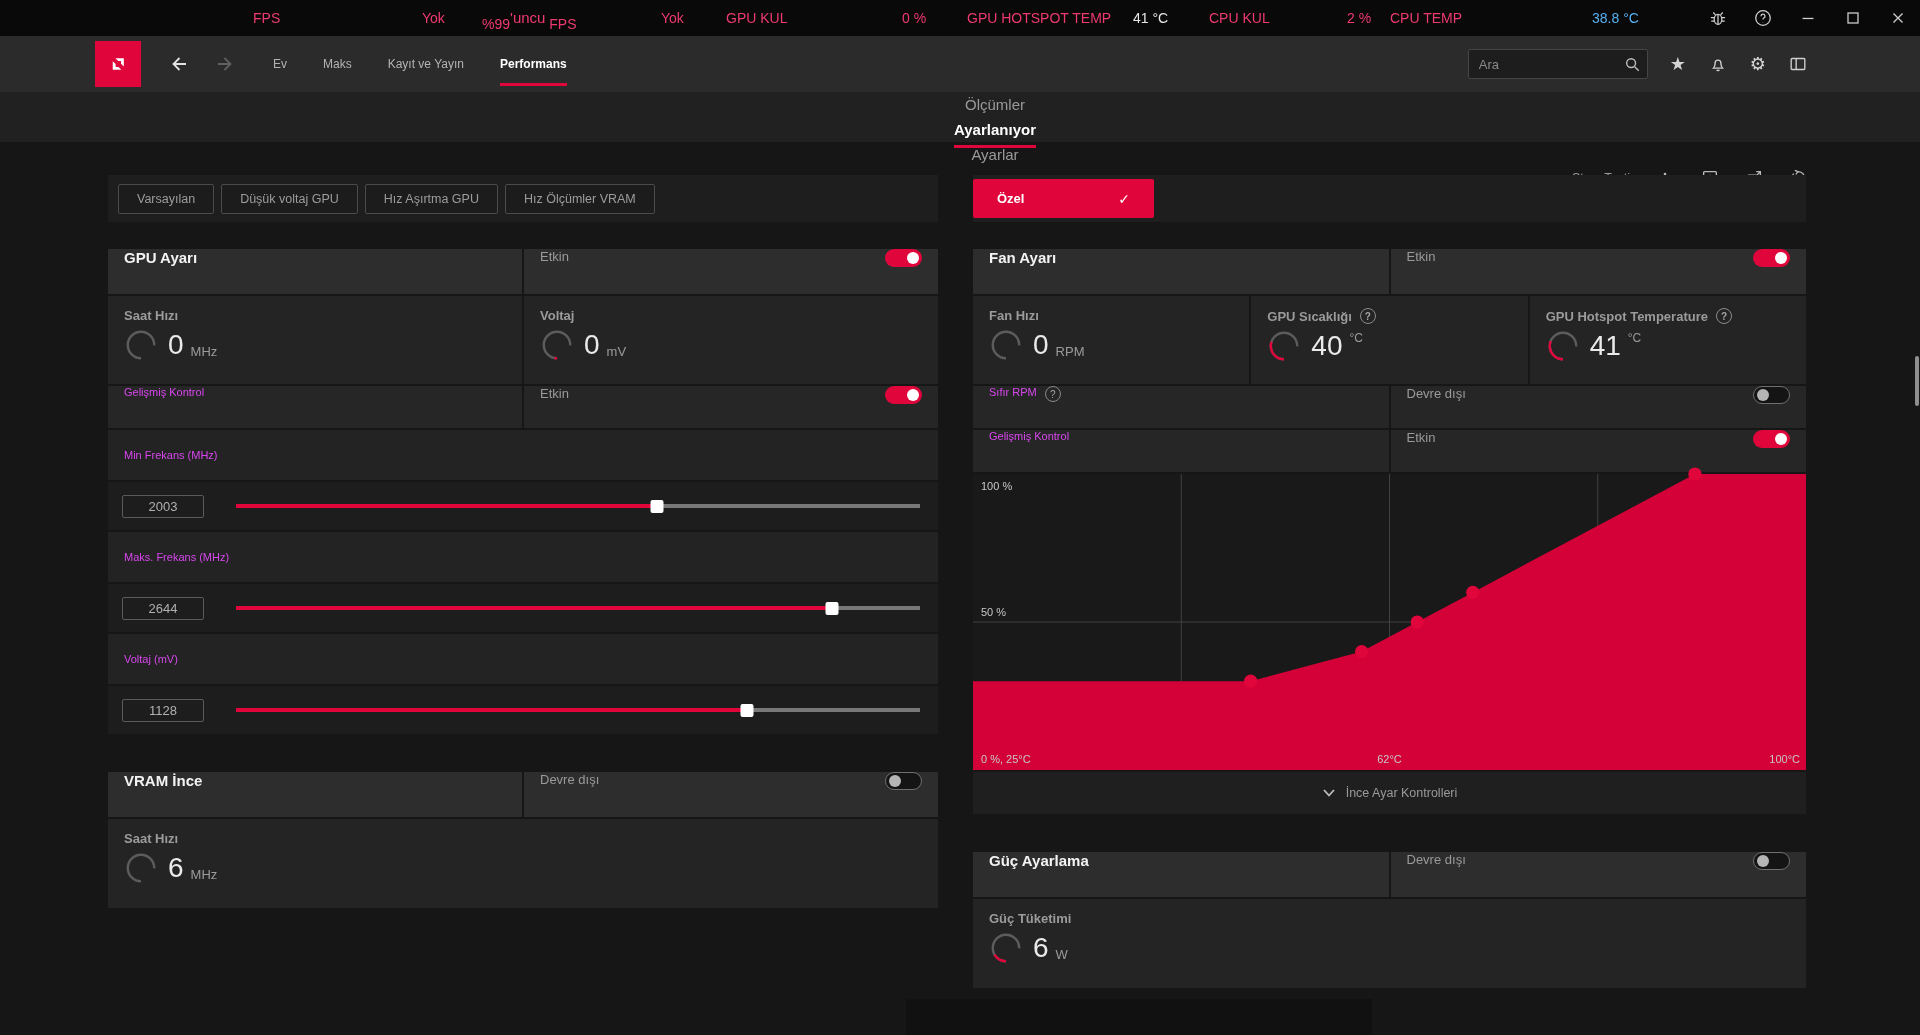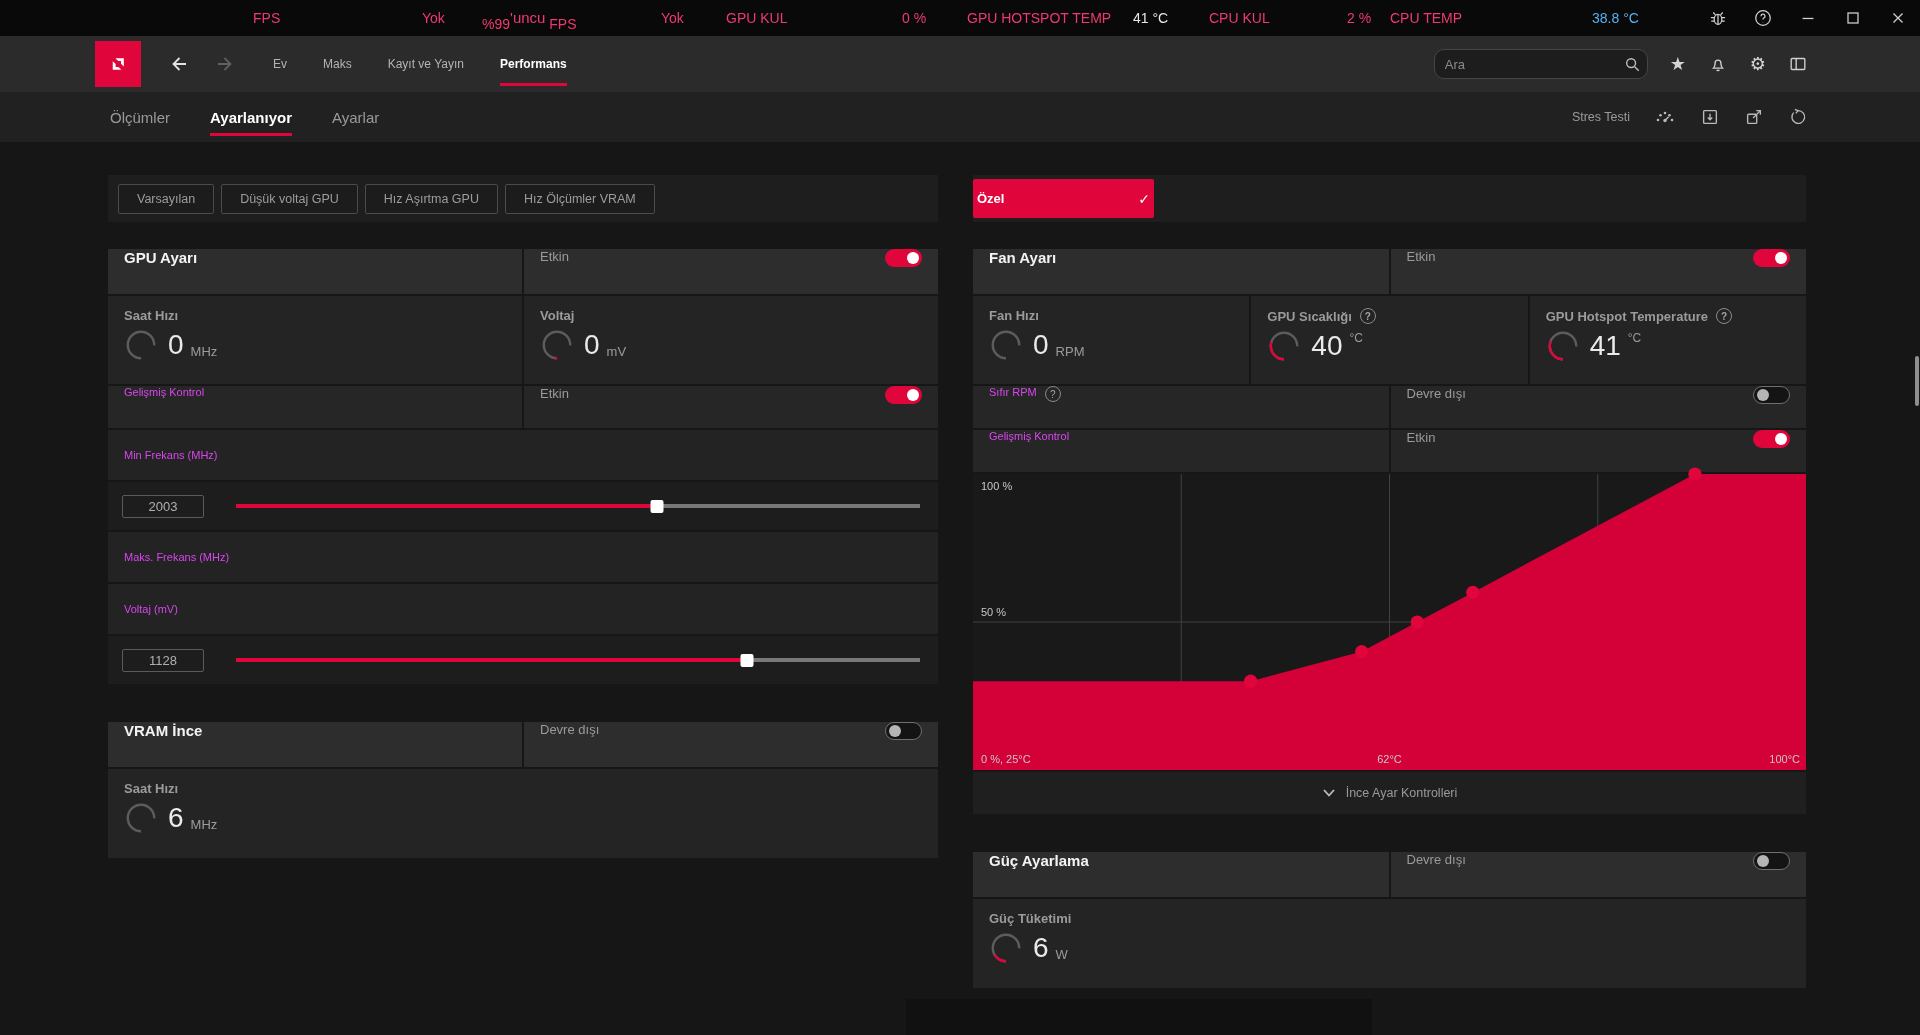--- a/index.html
+++ b/index.html
@@ -25,45 +25,45 @@
   .top-nav { position:absolute; top:36px; left:0; right:0; height:56px; background:#2b2b2b; display:flex; align-items:center; }
   .logo { width:46px; height:46px; background:#e0063c; margin-left:95px; display:flex; align-items:center; justify-content:center; cursor:pointer; flex:0 0 auto; }
   .nav-arrow { background:none; border:none; margin-left:26px; cursor:pointer; display:flex; }
   .nav-arrow svg { stroke:#e3e3e3; fill:none; stroke-width:1.8; }
   .nav-arrow.fwd svg { stroke:#616161; }
   .nav-tabs { display:flex; gap:36px; margin-left:36px; }
   .nav-tab { font-size:12px; color:#b3b3b3; cursor:pointer; position:relative; padding:6px 0; }
   .nav-tab.active { color:#ffffff; font-weight:bold; }
   .nav-tab.active::after { content:""; position:absolute; left:0; right:0; bottom:-9px; height:3px; background:#e0063c; }
   .nav-right { margin-left:auto; margin-right:112px; display:flex; align-items:center; gap:22px; }
-  .search-box { position:relative; width:214px; height:30px; background:#1d1d1d; border:1px solid #454545; border-radius:10px; display:flex; align-items:center; }
+  .search-box { position:relative; width:180px; height:30px; background:#1d1d1d; border:1px solid #454545; border-radius:2px; display:flex; align-items:center; }
   .search-box input { flex:1; background:transparent; border:none; outline:none; color:#cfcfcf; font-size:13px; padding:0 30px 0 10px; font-family:"Liberation Sans","DejaVu Sans",sans-serif; }
   .search-box input::placeholder { color:#8a8a8a; }
   .search-box svg { position:absolute; right:7px; stroke:#bdbdbd; fill:none; stroke-width:1.6; }
   .nav-icon { background:none; border:none; color:#d4d4d4; font-size:18px; cursor:pointer; display:flex; align-items:center; }
   .nav-icon svg { stroke:#cfcfcf; fill:none; stroke-width:1.5; }
 
   
-  .sub-nav { position:absolute; top:92px; left:0; right:0; height:50px; background:#212121; display:flex; align-items:center; padding-left:110px; }
+  .sub-nav { position:absolute; top:92px; left:0; right:0; height:50px; background:#212121; display:flex; align-items:center; padding-left:110px;flex-direction:column; }
   .sub-tab { margin-right:40px; font-size:15px; color:#9a9a9a; cursor:pointer; position:relative; padding:4px 0; }
   .sub-tab.active { color:#ffffff; font-weight:bold; }
   .sub-tab.active::after { content:""; position:absolute; left:0; right:0; bottom:-6px; height:3px; background:#e0063c; }
   .subnav-right { margin-left:auto; margin-right:112px; display:flex; align-items:center; gap:24px; }
   .stress-label { font-size:12.5px; color:#9a9a9a; }
   .sub-icon { background:none; border:none; cursor:pointer; display:flex; }
   .sub-icon svg { stroke:#b9b9b9; fill:none; stroke-width:1.5; }
 
   
   .col-left  { position:absolute; left:108px; top:175px; width:830px; }
   .col-right { position:absolute; left:973px; top:175px; width:833px; }
 
   .preset-strip { height:47px; background:#1e1e1e; display:flex; align-items:center; gap:7px; padding:0 10px; margin-bottom:27px; }
   .preset-strip.custom { padding:4px 0; }
   .preset-btn { height:30px; padding:0 18px; background:#1c1c1c; border:1px solid #4b4b4b; border-radius:2px; color:#9c9c9c; font-size:12.5px; cursor:pointer; font-family:"Liberation Sans","DejaVu Sans",sans-serif; }
-  .preset-btn.custom { width:181px; height:39px; background:#e0063c; border:none; color:#ffffff; font-weight:bold; font-size:13px; display:flex; align-items:center; justify-content:space-between; padding:0 4px; }
+  .preset-btn.custom { width:181px; height:39px; background:#e0063c; border:none; color:#ffffff; font-weight:bold; font-size:13px; display:flex; align-items:center; justify-content:space-between; padding:0 24px; }
   .preset-btn.custom .check { font-size:14px; }
 
   
   .card { margin-bottom:38px; }
   .row { margin-bottom:2px; }
   .split { display:flex; gap:2px; }
   .cell { flex:1; display:flex; align-items:flex-start; padding:0 16px; }
   .card-header .cell { background:#2d2d2d; height:45px; }
   .toggle-row .cell { background:#262626; height:42px; }
   .card-title { font-size:15px; font-weight:bold; color:#f3f3f3; }
@@ -325,20 +325,29 @@
             <div class="track">
                 <div class="track-fill" style="width: 61.5%;"></div>
               </div>
             <div class="thumb" style="left: 61.5%;"></div>
           </div>
         </div>
 
         <div class="row label-row">
             <span class="row-label">Maks. Frekans (MHz)</span>
           </div>
+        <div class="row slider-row">
+          <input class="slider-value" value="2644" style="">
+          <div class="slider">
+            <div class="track">
+                <div class="track-fill" style="width: 87.1%;"></div>
+              </div>
+            <div class="thumb" style="left: 87.1%;"></div>
+          </div>
+        </div>
 
         <div class="row label-row">
             <span class="row-label">Voltaj (mV)</span>
           </div>
         <div class="row slider-row">
           <input class="slider-value" value="1128" style="">
           <div class="slider">
             <div class="track">
                 <div class="track-fill" style="width: 74.7%;"></div>
               </div>

